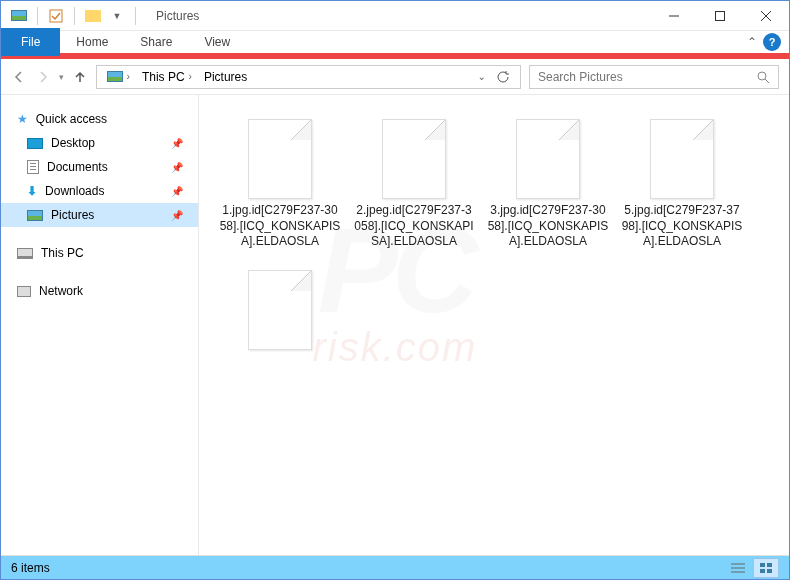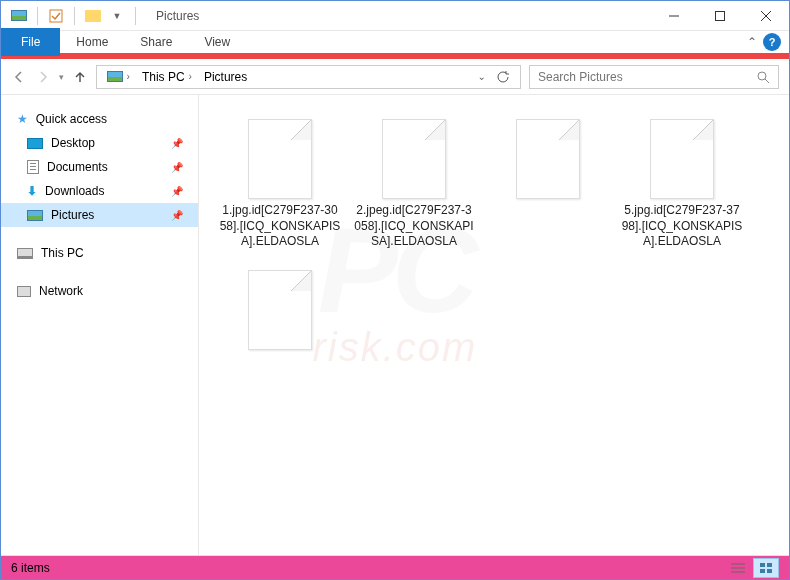--- a/index.html
+++ b/index.html
@@ -31,21 +31,21 @@
 .nav-item{height:24px;display:flex;align-items:center;padding-left:26px;gap:8px;cursor:pointer}
 .nav-item.sel{background:#cce8ff}
 .nav-header{font-weight:normal;padding-left:16px}
 .pin{margin-left:auto;margin-right:14px;color:#888;font-size:10px}
 .nav-spacer{height:14px}
 .content{flex:1;padding:16px 10px 0 16px;display:flex;flex-wrap:wrap;align-content:flex-start;gap:4px;overflow:auto;position:relative}
 .file-item{width:130px;display:flex;flex-direction:column;align-items:center;padding:8px 4px;cursor:pointer}
 .file-icon{width:64px;height:80px;background:#fff;border:1px solid #ddd;position:relative;margin-bottom:4px;box-shadow:1px 1px 2px rgba(0,0,0,0.1)}
 .file-icon::before{content:"";position:absolute;top:0;right:0;width:20px;height:20px;background:linear-gradient(135deg,#fff 0%,#fff 48%,#ccc 50%,#f5f5f5 52%)}
 .file-name{text-align:center;word-break:break-all;line-height:1.3;color:#222;font-size:12px}
-.statusbar{position:absolute;bottom:0;left:0;right:0;height:24px;border-top:1px solid #e0e0e0;display:flex;align-items:center;padding:0 10px;background:#ec4899}
+.statusbar{position:absolute;bottom:0;left:0;right:0;height:24px;border-top:1px solid #e0e0e0;display:flex;align-items:center;padding:0 10px;background:#7dd3fc}
 .view-btns{margin-left:auto;display:flex;gap:2px}
 .view-btn{width:26px;height:20px;border:1px solid transparent;display:flex;align-items:center;justify-content:center}
 .view-btn.active{border-color:#98c4ea;background:#cce8ff}
 .ico-star{color:#4aa0e8}
 .ico-folder{width:16px;height:12px;background:#ffd76a;border-radius:1px 1px 0 0;position:relative}
 .ico-desktop{width:16px;height:11px;background:#1b9fd8;border:1px solid #0c7cb0}
 .ico-doc{width:12px;height:14px;background:#fff;border:1px solid #888;position:relative}
 .ico-doc::after{content:"";position:absolute;top:2px;left:2px;right:2px;height:1px;background:#888;box-shadow:0 3px 0 #888,0 6px 0 #888}
 .ico-dl{color:#1b9fd8;font-weight:bold}
 .ico-pic{width:16px;height:11px;background:linear-gradient(to bottom,#5cb4e0 60%,#6ab04c 60%);border:1px solid #3a7ea8}
@@ -205,20 +205,21 @@
       <div class="file-item">
         <div class="file-icon"></div>
         <div class="file-name">1.jpg.id[C279F237-3058].[ICQ_KONSKAPISA].ELDAOSLA</div>
       </div>
       <div class="file-item">
         <div class="file-icon"></div>
         <div class="file-name">2.jpeg.id[C279F237-3058].[ICQ_KONSKAPISA].ELDAOSLA</div>
       </div>
       <div class="file-item">
         <div class="file-icon"></div>
+        <div class="file-name">3.jpg.id[C279F237-3058].[ICQ_KONSKAPISA].ELDAOSLA</div>
       </div>
       <div class="file-item">
         <div class="file-icon"></div>
         <div class="file-name">5.jpg.id[C279F237-3798].[ICQ_KONSKAPISA].ELDAOSLA</div>
       </div>
       <div class="file-item">
         <div class="file-icon"></div>
       </div>
     </div>
 </div>

